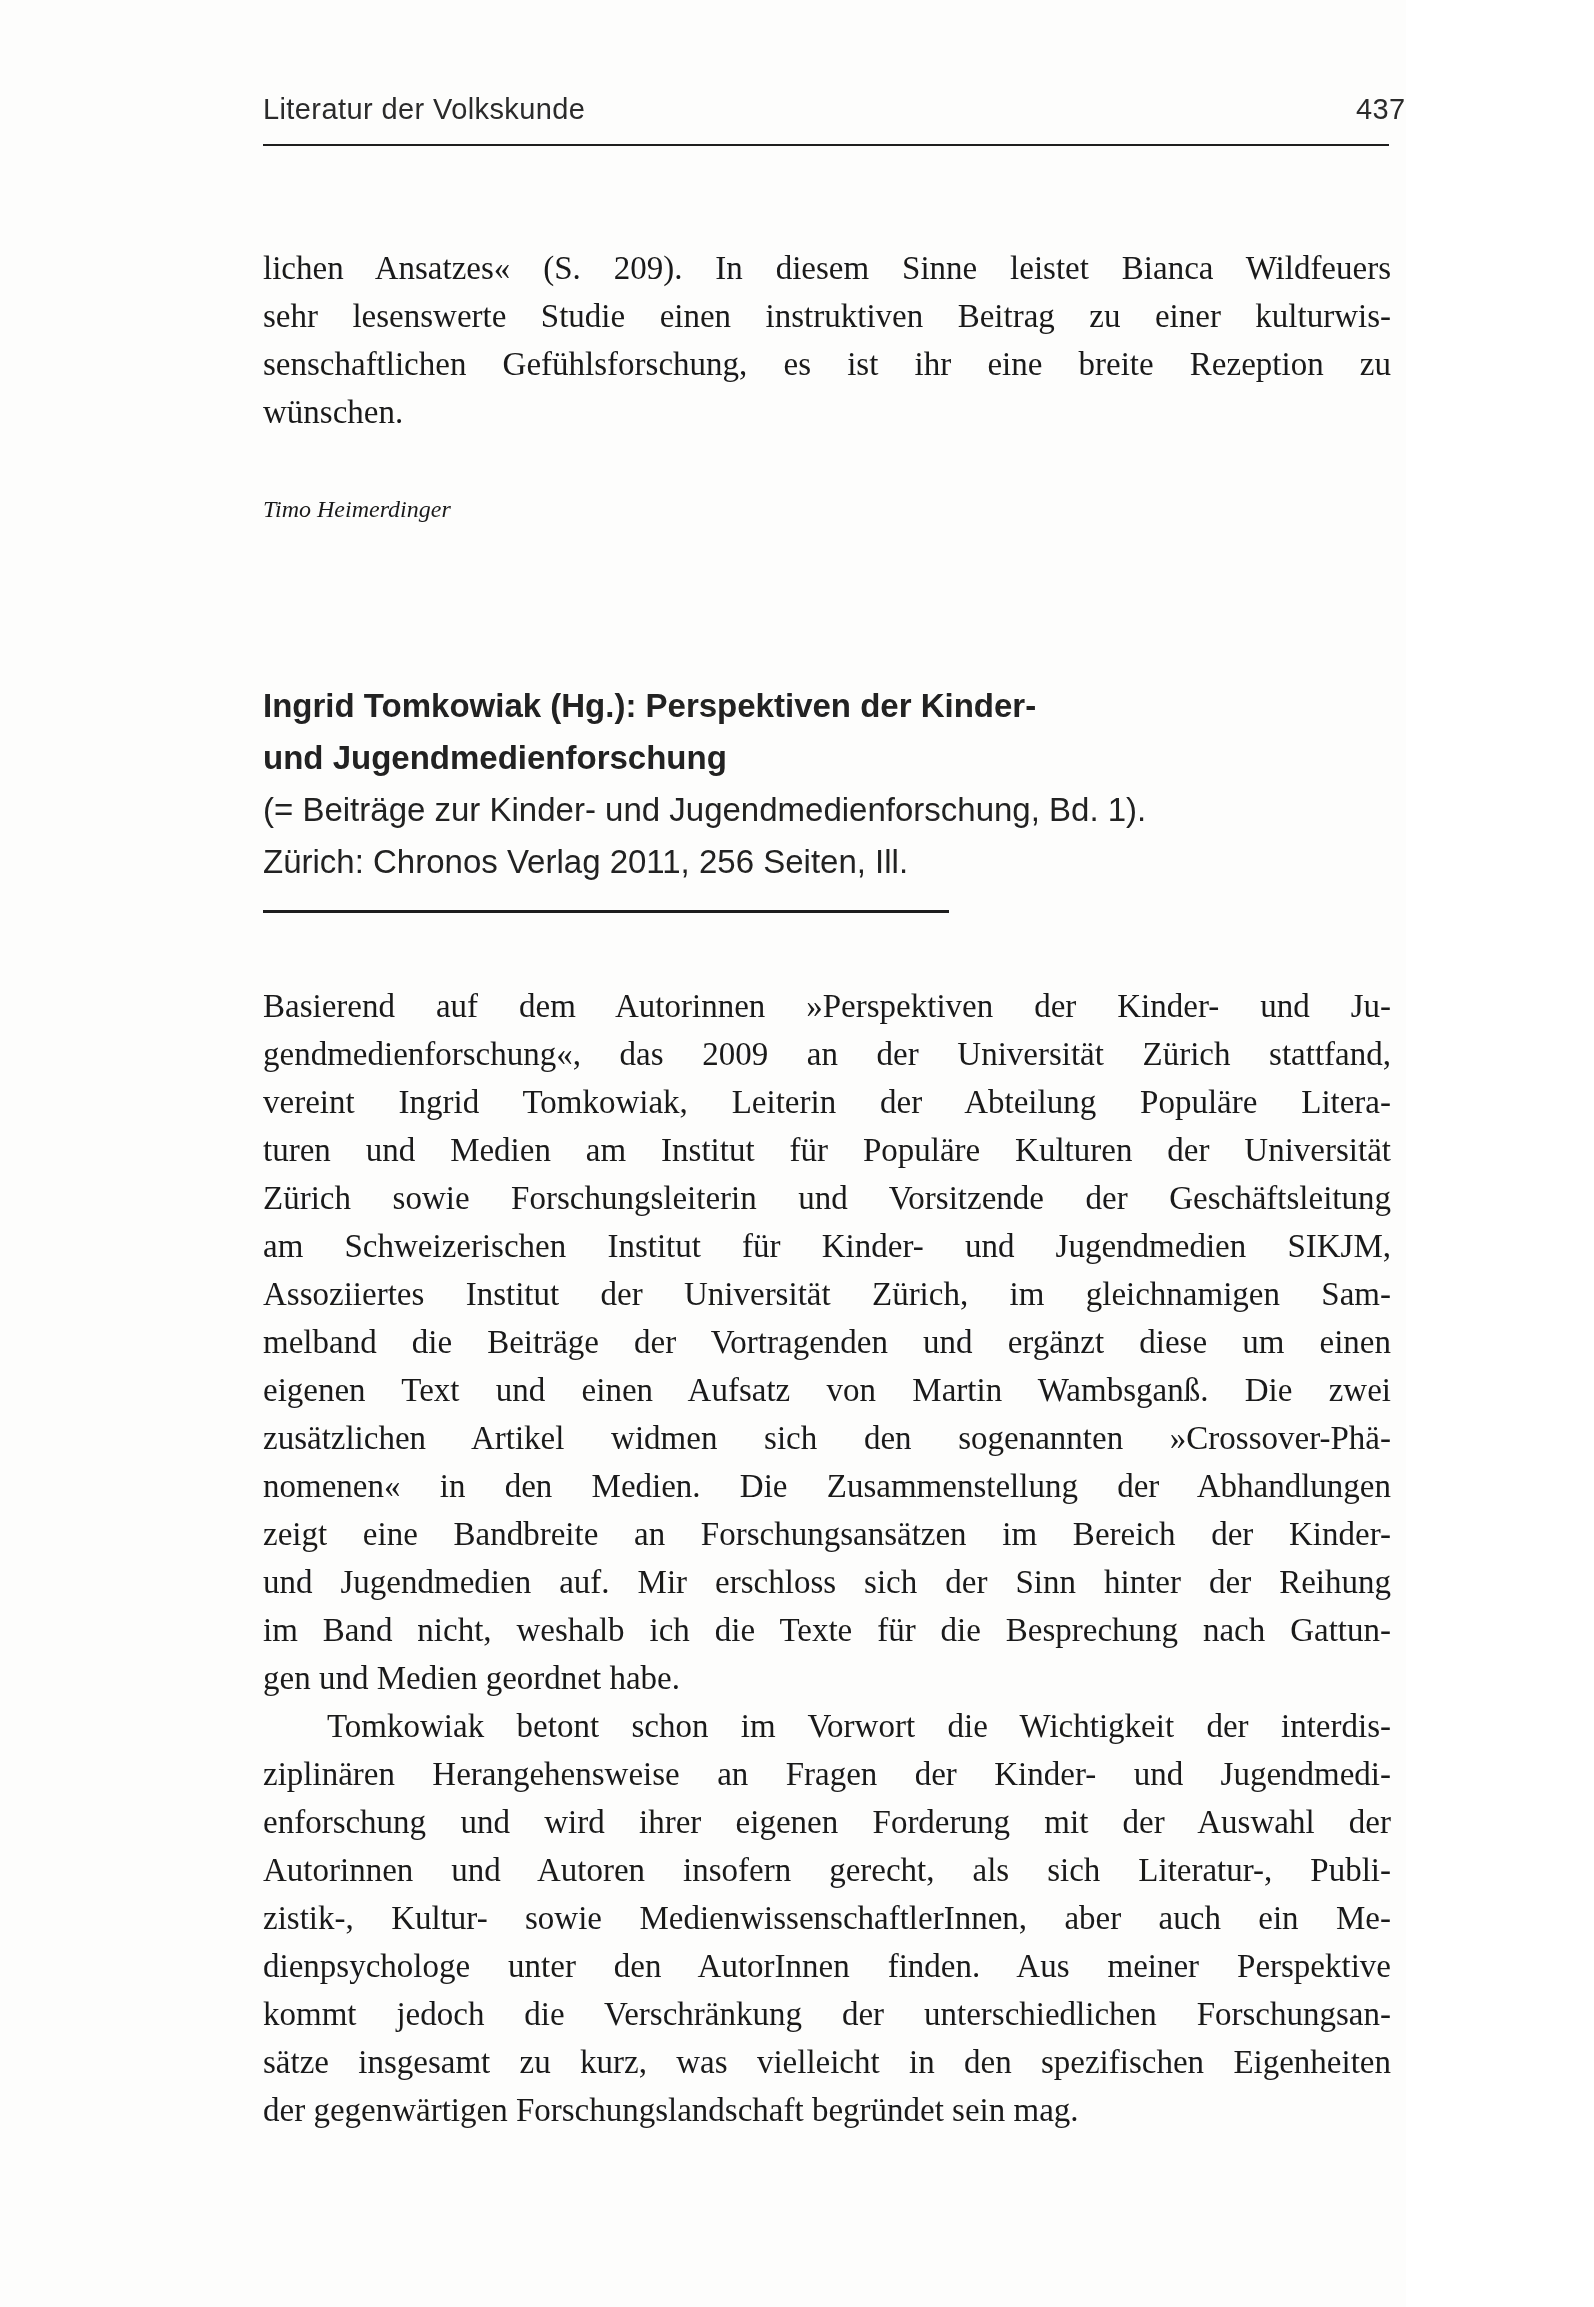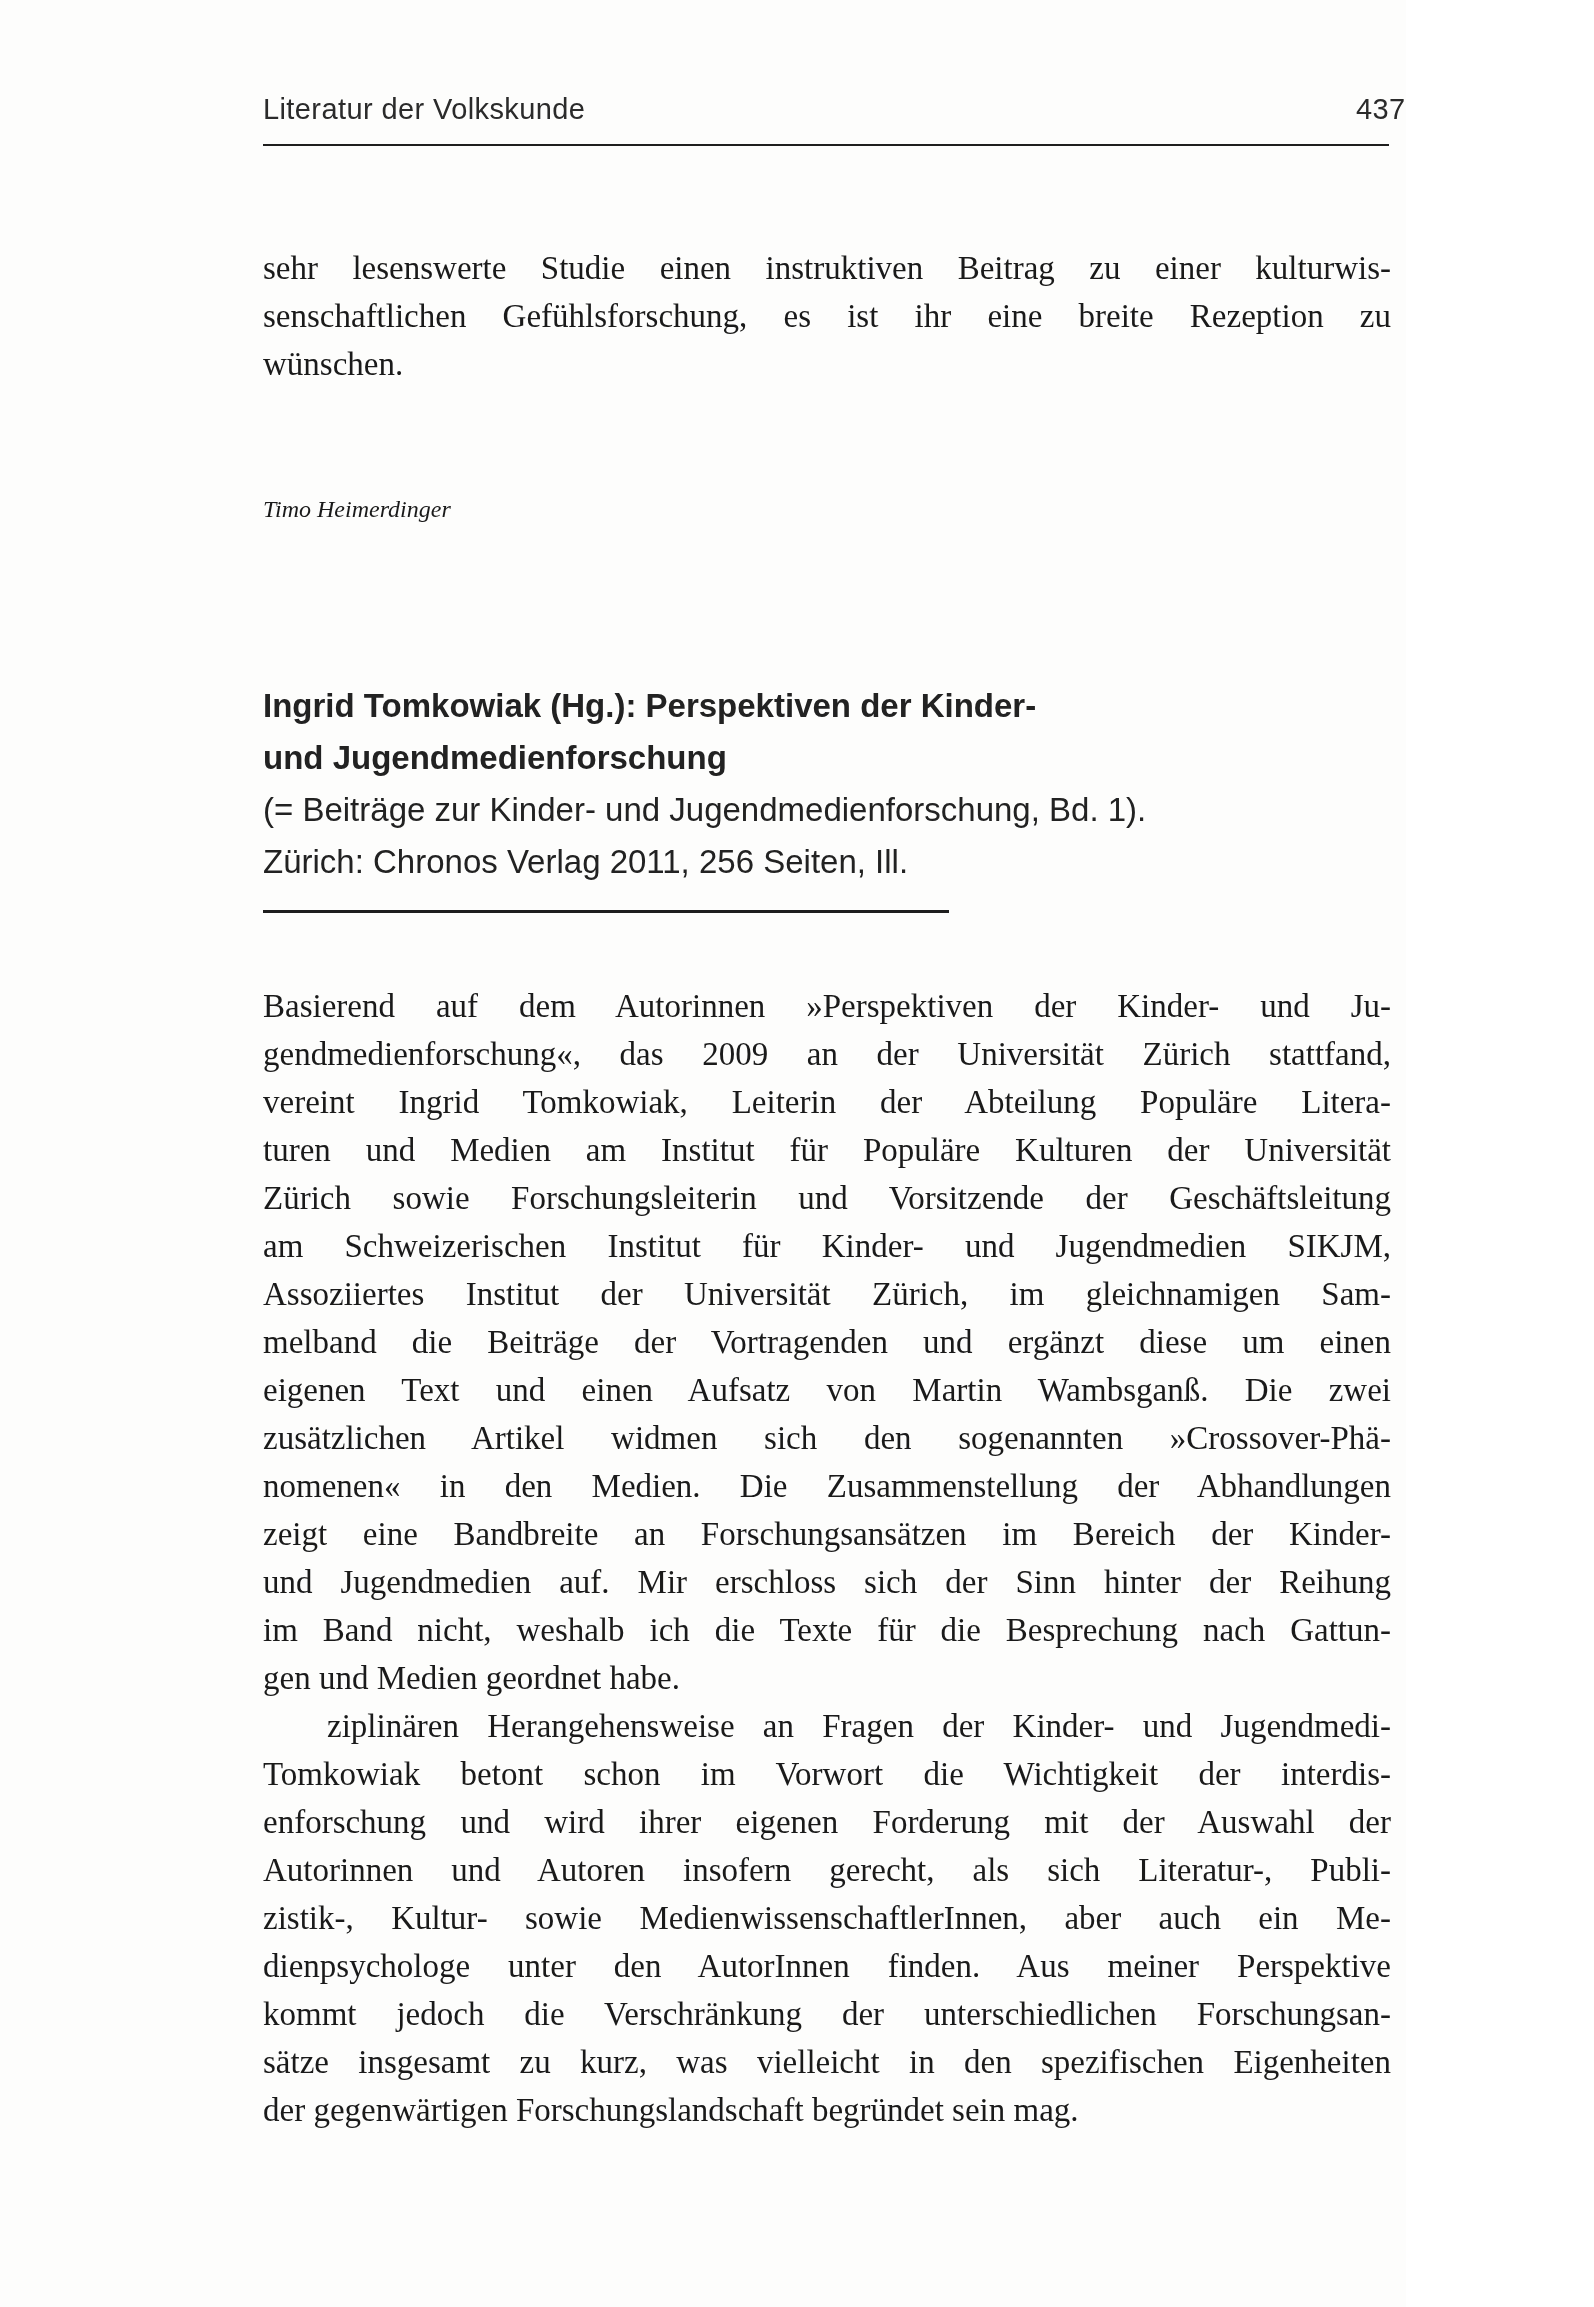--- a/index.html
+++ b/index.html
@@ -118,20 +118,21 @@
 
 <div class="page">
 
   <div class="running-header">
     <div class="running-title">Literatur der Volkskunde</div>
     <div class="page-number">437</div>
     <div class="header-rule"></div>
   </div>
 
   <div class="serif-block prev-review-end">
+      <div class="tline">lichen Ansatzes« (S. 209). In diesem Sinne leistet Bianca Wildfeuers</div>
       <div class="tline">sehr lesenswerte Studie einen instruktiven Beitrag zu einer kulturwis-</div>
       <div class="tline">senschaftlichen Gefühlsforschung, es ist ihr eine breite Rezeption zu</div>
       <div class="tline tline-last">wünschen.</div>
     </div>
 
   <div class="reviewer">Timo Heimerdinger</div>
 
   <div class="book-heading">
     <div class="title-bold">
         <div class="tline">Ingrid Tomkowiak (Hg.): Perspektiven der Kinder-</div>
@@ -157,22 +158,22 @@
         <div class="tline">melband die Beiträge der Vortragenden und ergänzt diese um einen</div>
         <div class="tline">eigenen Text und einen Aufsatz von Martin Wambsganß. Die zwei</div>
         <div class="tline">zusätzlichen Artikel widmen sich den sogenannten »Crossover-Phä-</div>
         <div class="tline">nomenen« in den Medien. Die Zusammenstellung der Abhandlungen</div>
         <div class="tline">zeigt eine Bandbreite an Forschungsansätzen im Bereich der Kinder-</div>
         <div class="tline">und Jugendmedien auf. Mir erschloss sich der Sinn hinter der Reihung</div>
         <div class="tline">im Band nicht, weshalb ich die Texte für die Besprechung nach Gattun-</div>
         <div class="tline tline-last">gen und Medien geordnet habe.</div>
       </div>
       <div class="body-para indent-first">
+        <div class="tline">Tomkowiak betont schon im Vorwort die Wichtigkeit der interdis-</div>
         <div class="tline">ziplinären Herangehensweise an Fragen der Kinder- und Jugendmedi-</div>
-        <div class="tline">Tomkowiak betont schon im Vorwort die Wichtigkeit der interdis-</div>
         <div class="tline">enforschung und wird ihrer eigenen Forderung mit der Auswahl der</div>
         <div class="tline">Autorinnen und Autoren insofern gerecht, als sich Literatur-, Publi-</div>
         <div class="tline">zistik-, Kultur- sowie MedienwissenschaftlerInnen, aber auch ein Me-</div>
         <div class="tline">dienpsychologe unter den AutorInnen finden. Aus meiner Perspektive</div>
         <div class="tline">kommt jedoch die Verschränkung der unterschiedlichen Forschungsan-</div>
         <div class="tline">sätze insgesamt zu kurz, was vielleicht in den spezifischen Eigenheiten</div>
         <div class="tline tline-last">der gegenwärtigen Forschungslandschaft begründet sein mag.</div>
       </div>
     </div>
 

